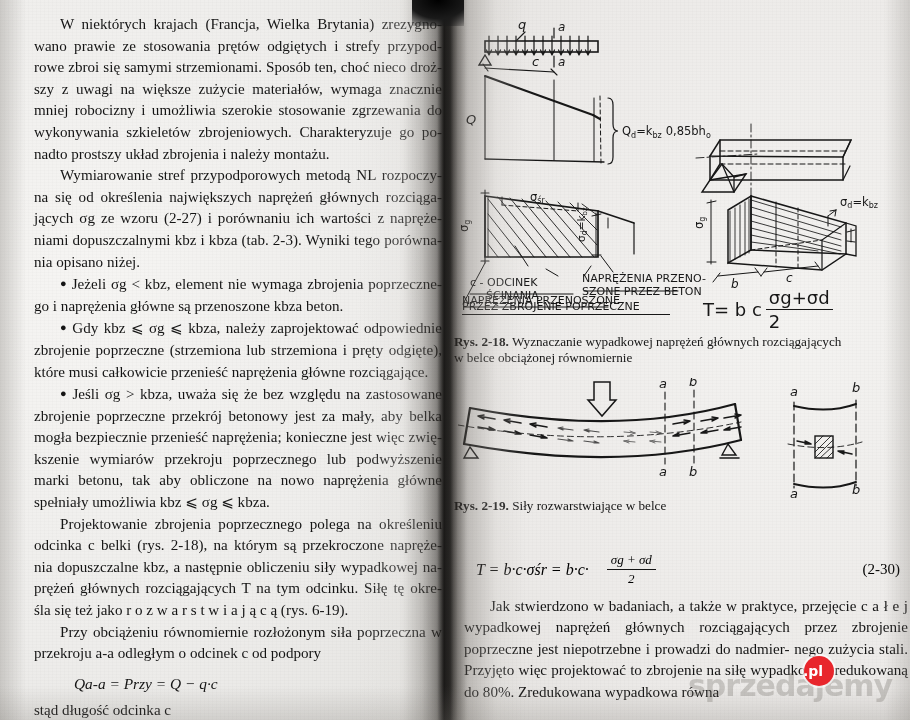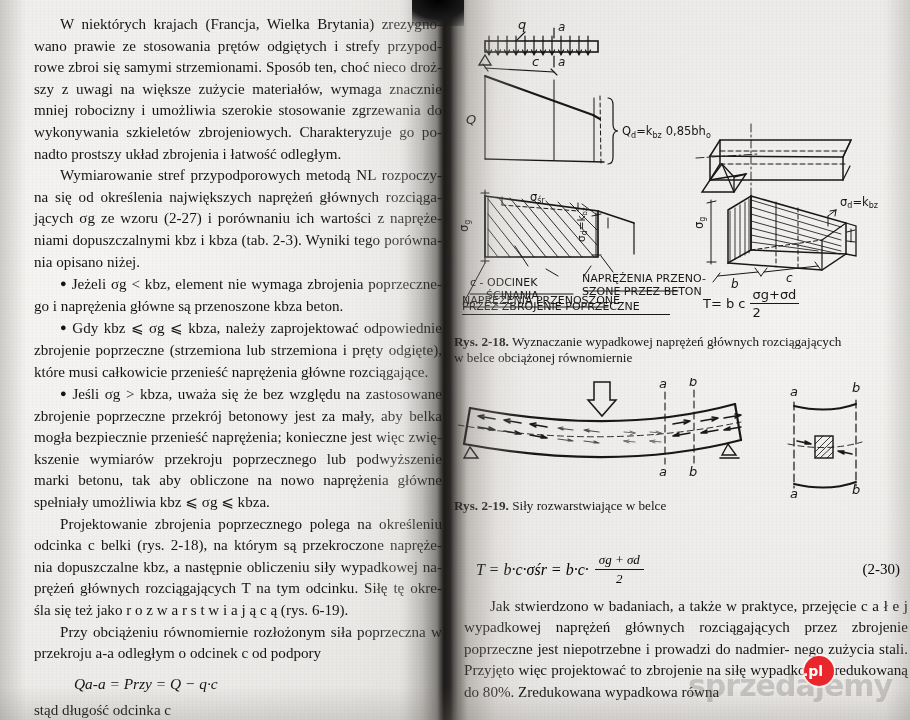--- a/index.html
+++ b/index.html
@@ -129,21 +129,21 @@
 
   <div class="col-left">
 
     <p class="ind">
       <span>W niektórych krajach (Francja, Wielka Brytania) zrezygno-</span>
       <span>wano prawie ze stosowania prętów odgiętych i strefy przypod-</span>
       <span>rowe zbroi się samymi strzemionami. Sposób ten, choć nieco droż-</span>
       <span>szy z uwagi na większe zużycie materiałów, wymaga znacznie</span>
       <span>mniej robocizny i umożliwia szerokie stosowanie zgrzewania do</span>
       <span>wykonywania szkieletów zbrojeniowych. Charakteryzuje go po-</span>
-      <span>nadto prostszy układ zbrojenia i łatwość odległym.</span>
+      <span>nadto prostszy układ zbrojenia i należy montażu.</span>
     </p>
 
     <p class="ind">
       <span>Wymiarowanie stref przypodporowych metodą NL rozpoczy-</span>
       <span>na się od określenia największych naprężeń głównych rozciąga-</span>
       <span>jących σg ze wzoru (2-27) i porównaniu ich wartości z napręże-</span>
       <span>niami dopuszczalnymi kbz i kbza (tab. 2-3). Wyniki tego porówna-</span>
       <span>nia opisano niżej.</span>
     </p>
 
@@ -340,21 +340,21 @@
           <text x="382" y="192" font-size="11.5">σ<tspan font-size="8" dy="2">d</tspan><tspan dy="-2">=k</tspan><tspan font-size="8" dy="2">bz</tspan></text>
           <text x="273" y="274" font-size="12" font-style="italic">b</text>
           <text x="328" y="268" font-size="12" font-style="italic">c</text>
         </g>
       </svg>
     </div>
 
     <div style="position:absolute;left:4px;top:300px;font-family:'DejaVu Sans',sans-serif;font-size:11px;color:#171717;">PRZEZ ZBROJENIE POPRZECZNE</div>
     <div style="position:absolute;left:4px;top:314px;width:208px;border-top:1px solid #171717;"></div>
 
-    <div style="position:absolute;left:245px;top:287px;font-family:'DejaVu Sans',sans-serif;font-size:13px;color:#171717;display:flex;align-items:center;gap:4px;">
+    <div style="position:absolute;left:245px;top:287px;font-family:'DejaVu Sans',sans-serif;font-size:18px;color:#171717;display:flex;align-items:center;gap:4px;">
       <span>T= b c</span>
       <span style="display:inline-block;text-align:left;">
         <span style="display:block;border-bottom:1.2px solid #171717;padding:0 3px 1px;">σg+σd</span>
         <span style="display:block;padding:1px 3px 0;">2</span>
       </span>
     </div>
 
     <div class="cap" style="left:-4px;top:334px;width:452px;">
       <b>Rys. 2-18.</b>
       <span>Wyznaczanie wypadkowej naprężeń głównych rozciągających</span><br>
@@ -454,21 +454,21 @@
       </svg>
     </div>
 
     <div class="cap" style="left:-4px;top:498px;width:452px;">
       <b>Rys. 2-19.</b>
       <span>Siły rozwarstwiające w belce</span>
     </div>
 
     <div style="position:absolute;left:18px;top:552px;width:424px;display:flex;align-items:center;">
       <span style="font-size:16px;font-style:italic;">T = b·c·σśr = b·c·</span>
-      <span style="display:inline-block;text-align:center;font-size:13px;font-style:italic;margin-left:6px;">
+      <span style="display:inline-block;text-align:center;font-size:13px;font-style:italic;margin-left:18px;">
         <span style="display:block;border-bottom:1.2px solid #141414;padding:0 4px 1px;">σg + σd</span>
         <span style="display:block;padding:1px 4px 0;">2</span>
       </span>
       <span style="margin-left:auto;font-size:15px;">(2-30)</span>
     </div>
 
     <div class="rtext" style="top:596px;text-indent:26px;">
       <span>Jak stwierdzono w badaniach, a także w praktyce, przejęcie</span>
       <span>c a ł e j  wypadkowej naprężeń głównych rozciągających przez</span>
       <span>zbrojenie poprzeczne jest niepotrzebne i prowadzi do nadmier-</span>

